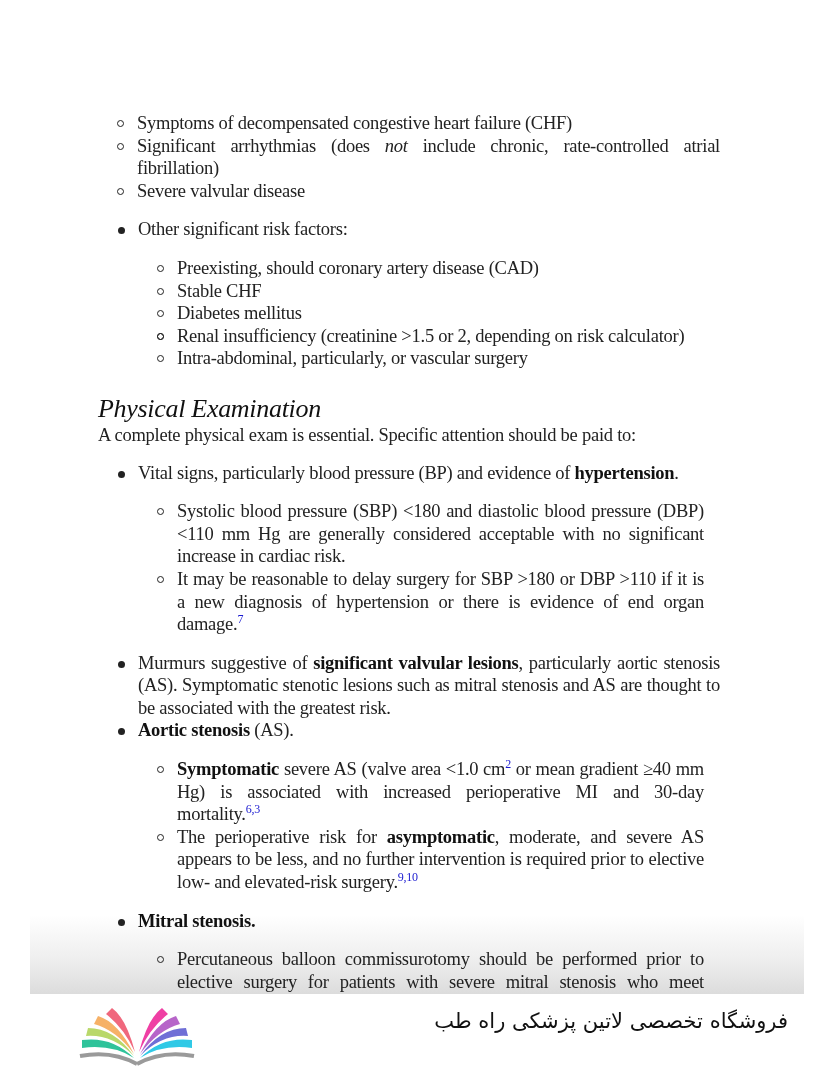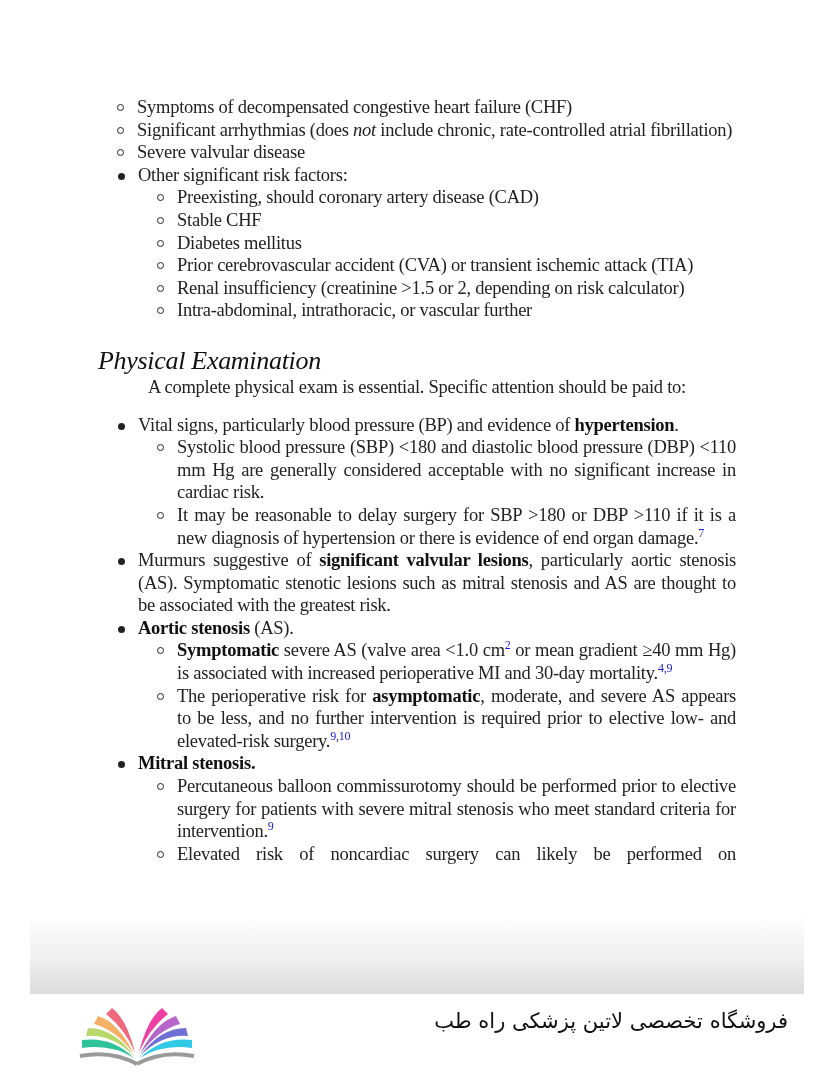--- a/index.html
+++ b/index.html
@@ -12,41 +12,41 @@
   .page {
     position: absolute; left: 30px; top: 0; width: 774px; height: 994px;
     background: linear-gradient(to bottom, #ffffff 0px, #ffffff 915px, #eeeeee 960px, #dcdcdc 994px);
   }
   .content {
     position: absolute; left: 68px; top: 96px; width: 638px;
     font-size: 18.5px; line-height: 22.6px;
     letter-spacing: -0.25px;
   }
   .content p { margin: 0; }
-  ul { margin: 0; padding: 0; list-style: none; font-family: Liberation Serif, serif; }
+  ul { margin: 16px; padding: 0; list-style: none; font-family: Liberation Serif, serif; }
   li { position: relative; text-align: justify; }
   ul.l1 > li { padding-left: 40px; }
   ul.l2 > li { padding-left: 39px; }
   ul.l1 { margin-left: 0; }
   ul.l2 { margin-left: 0; }
   .bullet-disc {
     position: absolute; left: 20px; top: 9px; width: 7px; height: 7px; border-radius: 50%;
     background: #222;
   }
   .bullet-circle {
     position: absolute; left: 19px; top: 8px; width: 5px; height: 5px; border-radius: 50%;
     border: 1.3px solid #222; background: transparent;
   }
   .top-list { margin-left: 40px; }
   h2 {
     font-style: italic; font-weight: normal; font-size: 26px; margin: 0;
     line-height: 30px; color: #111; letter-spacing: -0.3px;
   }
   .section-heading { margin-top: 24px; }
-  .intro { margin-top: 8px; text-align: center; }
+  .intro { margin-top: 8px; }
   .exam-list { margin-top: 15px; }
   b { font-weight: bold; color: #111; }
   sup { font-size: 12px; color: #1a1ad0; line-height: 0; vertical-align: 7px; }
   .footer {
     position: absolute; left: 0; top: 994px; width: 834px; height: 86px; background: #fff;
   }
   .logo { position: absolute; left: 72px; top: 12px; width: 130px; height: 64px; }
   .brand-fa {
     position: absolute; right: 46px; top: 15px; font-family: "DejaVu Sans", sans-serif;
     font-size: 21px; color: #111; direction: rtl;
@@ -68,43 +68,43 @@
       <li><span class="bullet-circle"></span><span>Significant arrhythmias (does </span><i>not</i><span> include chronic, rate-controlled atrial fibrillation)</span></li>
       <li><span class="bullet-circle"></span><span>Severe valvular disease</span></li>
     </ul>
 
     <ul class="l1">
       <li><span class="bullet-disc"></span><span>Other significant risk factors:</span>
         <ul class="l2">
           <li><span class="bullet-circle"></span><span>Preexisting, should coronary artery disease (CAD)</span></li>
           <li><span class="bullet-circle"></span><span>Stable CHF</span></li>
           <li><span class="bullet-circle"></span><span>Diabetes mellitus</span></li>
-          <li><span class="bullet-circle"></span><span>Prior cerebrovascular accident (CVA) or transient ischemic attack (TIA)</span></li>
+          <li><span class="bullet-circle"></span></li>
           <li><span class="bullet-circle"></span><span>Renal insufficiency (creatinine &gt;1.5 or 2, depending on risk calculator)</span></li>
-          <li><span class="bullet-circle"></span><span>Intra-abdominal, intrathoracic, or vascular further</span></li>
+          <li><span class="bullet-circle"></span><span>Intra-abdominal, particularly, or vascular surgery</span></li>
         </ul>
       </li>
     </ul>
 
     <h2 class="section-heading">Physical Examination</h2>
     <p class="intro">A complete physical exam is essential. Specific attention should be paid to:</p>
 
     <ul class="l1 exam-list">
       <li><span class="bullet-disc"></span><span>Vital signs, particularly blood pressure (BP) and evidence of </span><b>hypertension</b><span>.</span>
         <ul class="l2">
           <li><span class="bullet-circle"></span><span>Systolic blood pressure (SBP) &lt;180 and diastolic blood pressure (DBP) &lt;110 mm Hg are generally considered acceptable with no significant increase in cardiac risk.</span></li>
           <li><span class="bullet-circle"></span><span>It may be reasonable to delay surgery for SBP &gt;180 or DBP &gt;110 if it is a new diagnosis of hypertension or there is evidence of end organ damage.</span><sup>7</sup></li>
         </ul>
       </li>
 
       <li><span class="bullet-disc"></span><span>Murmurs suggestive of </span><b>significant valvular lesions</b><span>, particularly aortic stenosis (AS). Symptomatic stenotic lesions such as mitral stenosis and AS are thought to be associated with the greatest risk.</span></li>
 
       <li><span class="bullet-disc"></span><b>Aortic stenosis</b><span> (AS).</span>
         <ul class="l2">
-          <li><span class="bullet-circle"></span><b>Symptomatic</b><span> severe AS (valve area &lt;1.0 cm</span><sup>2</sup><span> or mean gradient ≥40 mm Hg) is associated with increased perioperative MI and 30-day mortality.</span><sup>4,9</sup></li>
+          <li><span class="bullet-circle"></span><b>Symptomatic</b><span> severe AS (valve area &lt;1.0 cm</span><sup>2</sup><span> or mean gradient ≥40 mm Hg) is associated with increased perioperative MI and 30-day mortality.</span><sup>6,3</sup></li>
           <li><span class="bullet-circle"></span><span>The perioperative risk for </span><b>asymptomatic</b><span>, moderate, and severe AS appears to be less, and no further intervention is required prior to elective low- and elevated-risk surgery.</span><sup>9,10</sup></li>
         </ul>
       </li>
 
       <li><span class="bullet-disc"></span><b>Mitral stenosis.</b>
         <ul class="l2">
           <li><span class="bullet-circle"></span><span>Percutaneous balloon commissurotomy should be performed prior to elective surgery for patients with severe mitral stenosis who meet standard criteria for intervention.</span><sup>9</sup></li>
           <li>
               <span class="bullet-circle"></span>
               <span style="display:block;text-align:justify;text-align-last:justify;">Elevated risk of noncardiac surgery can likely be performed on</span>

